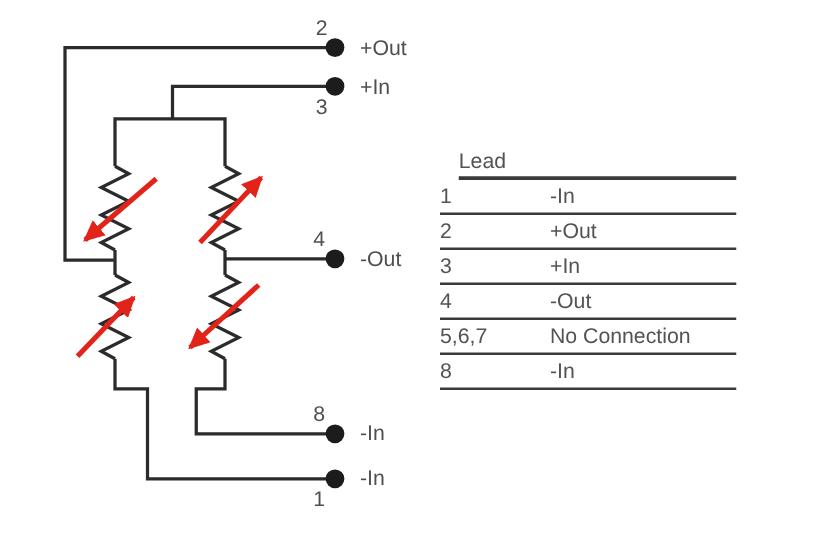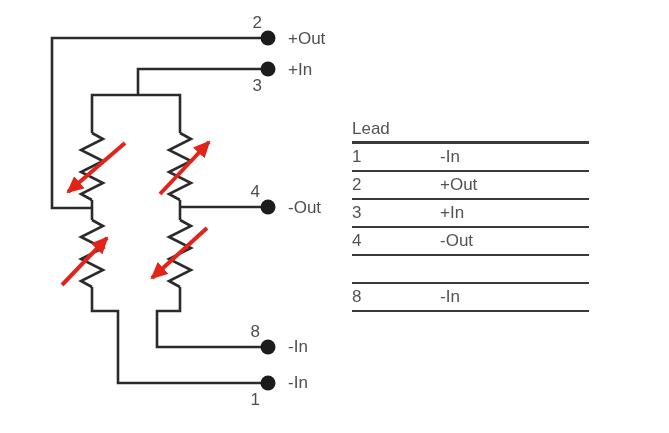--- a/index.html
+++ b/index.html
@@ -35,20 +35,21 @@
   }
   .trow {
     display: flex;
     align-items: center;
     height: 28px;
     border-bottom: 2px solid #3a3a3a;
     box-sizing: border-box;
   }
   .trow.thead {
     border-bottom-width: 3px;
+    margin-left: 15px;
   }
   .trow .c1 {
     width: 88px;
     flex: 0 0 88px;
   }
   .trow .c2 {
     flex: 1;
   }
 </style>
 </head>
@@ -121,20 +122,22 @@
     </div>
     <div class="trow">
       <span class="c1">3</span>
       <span class="c2">+In</span>
     </div>
     <div class="trow">
       <span class="c1">4</span>
       <span class="c2">-Out</span>
     </div>
     <div class="trow">
+      <span class="c1">5,6,7</span>
+      <span class="c2">No Connection</span>
     </div>
     <div class="trow">
       <span class="c1">8</span>
       <span class="c2">-In</span>
     </div>
   </div>
 
 </div>
 
 </body></html>

